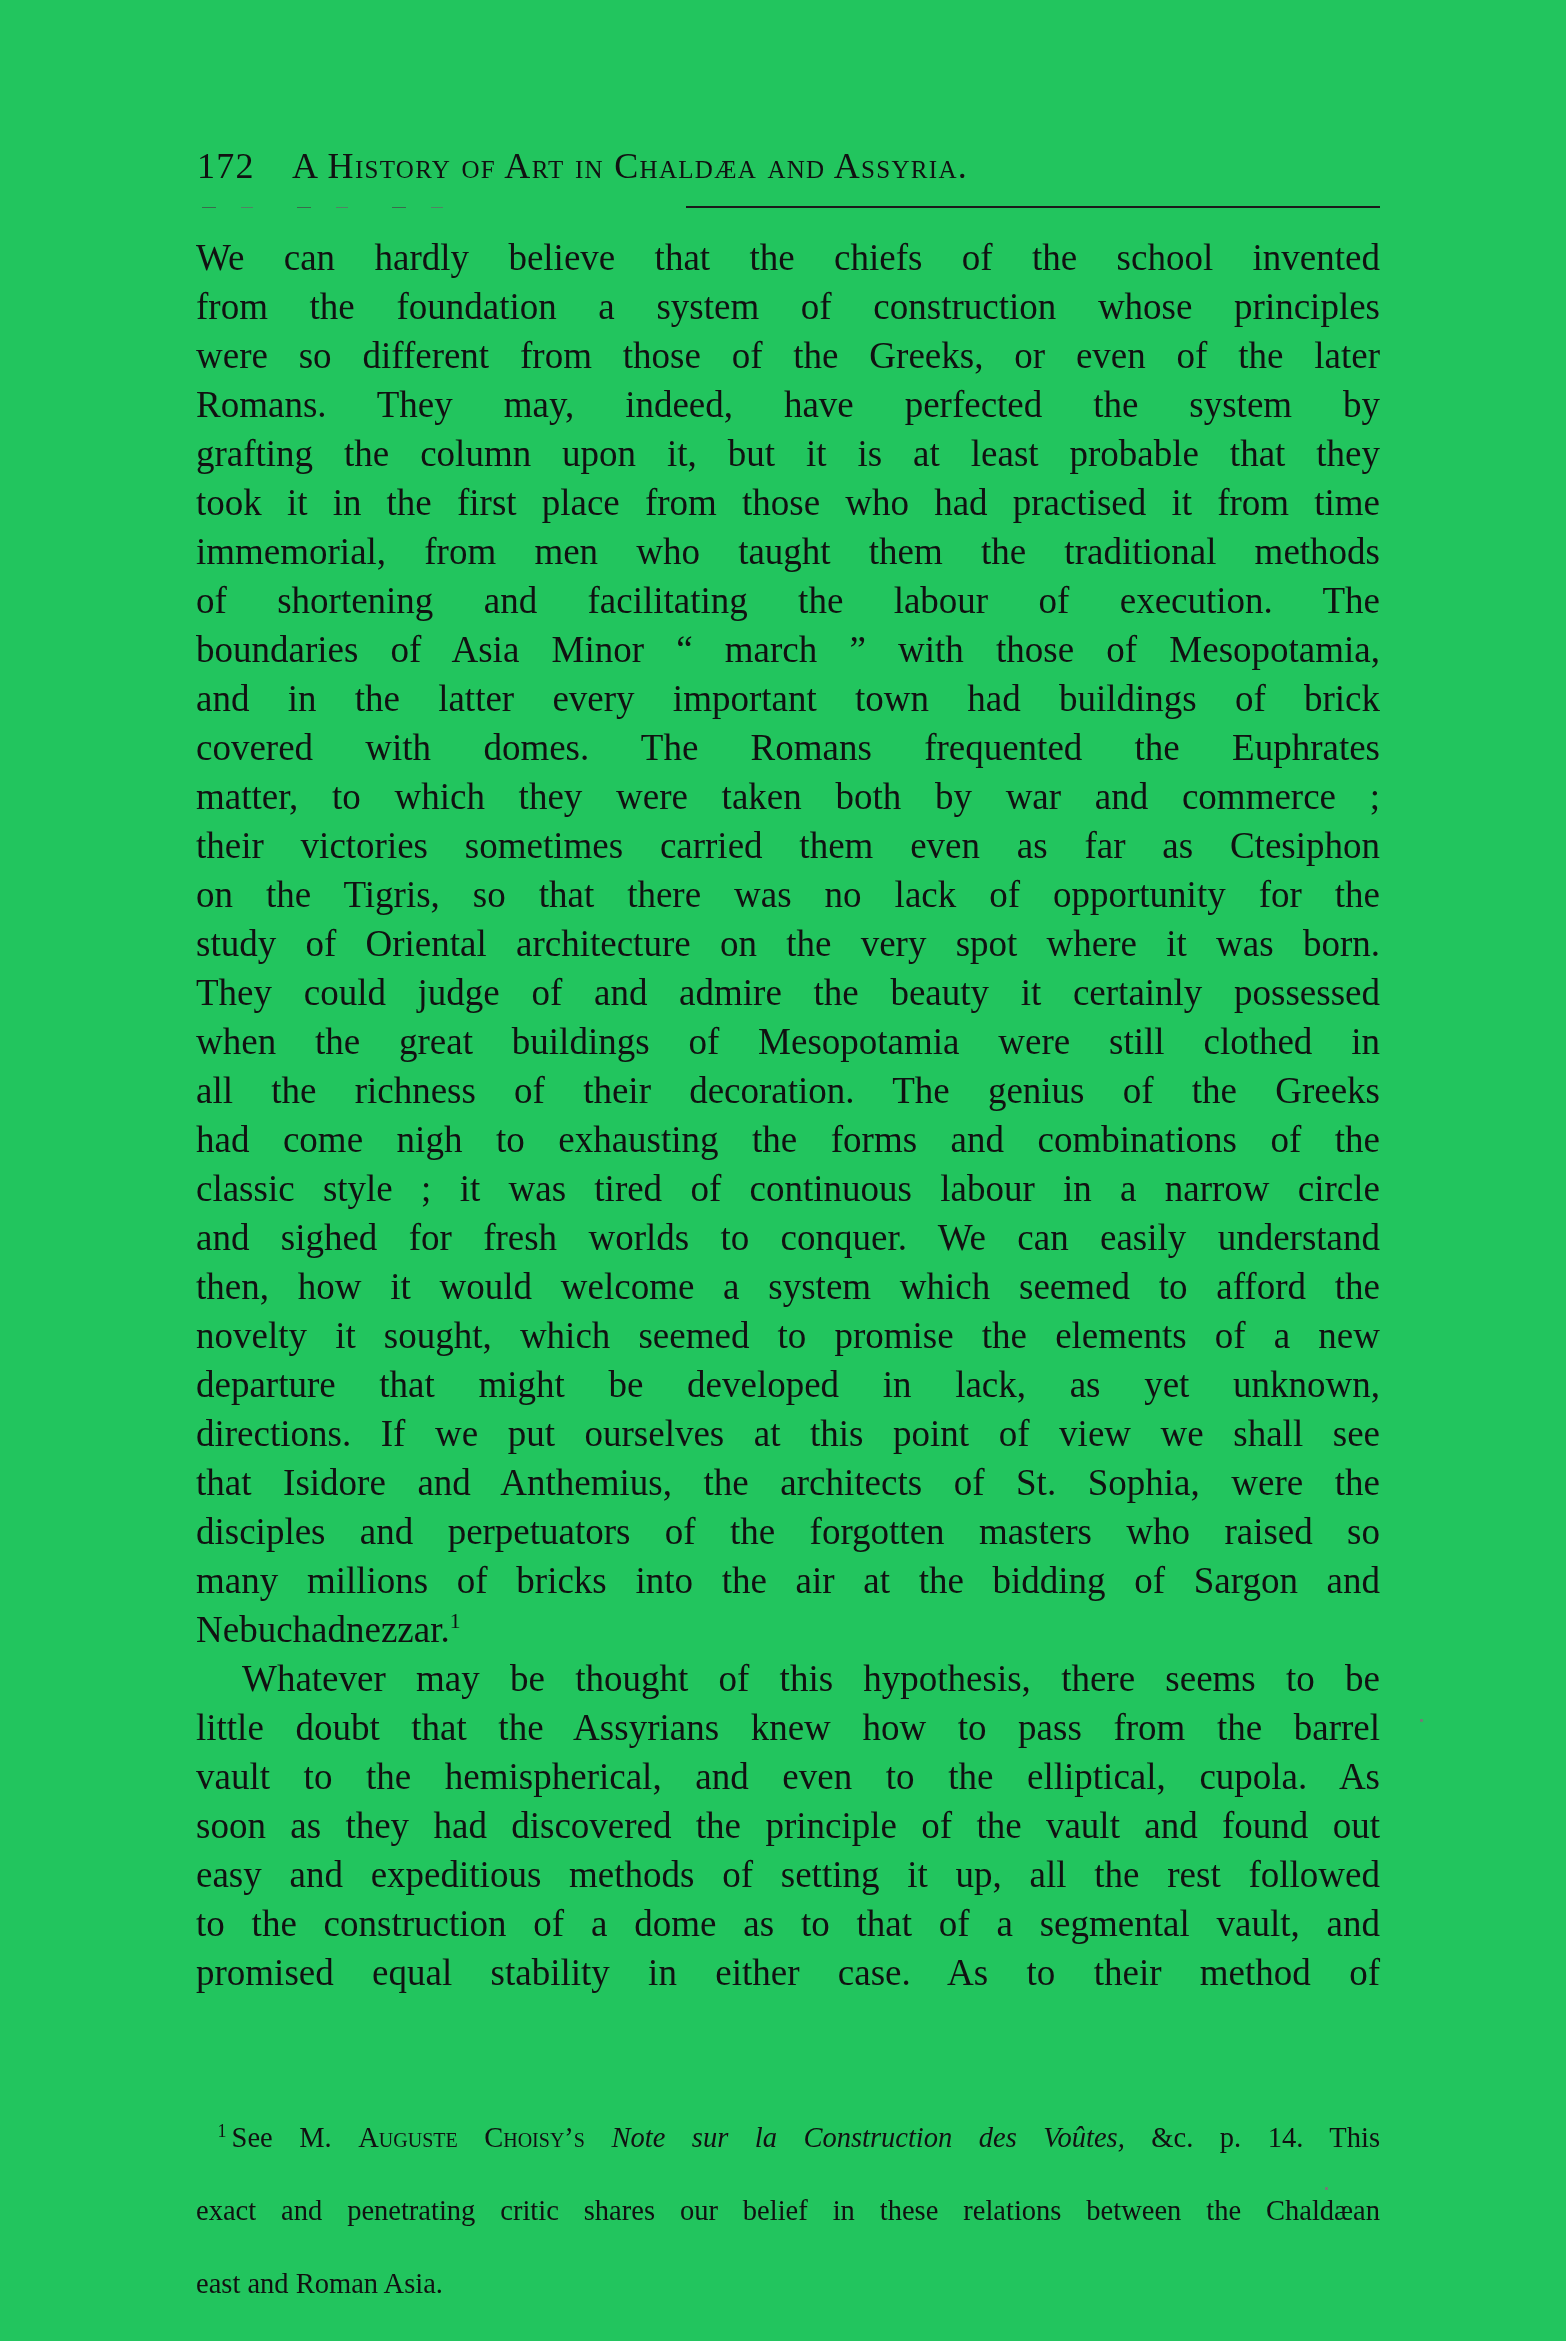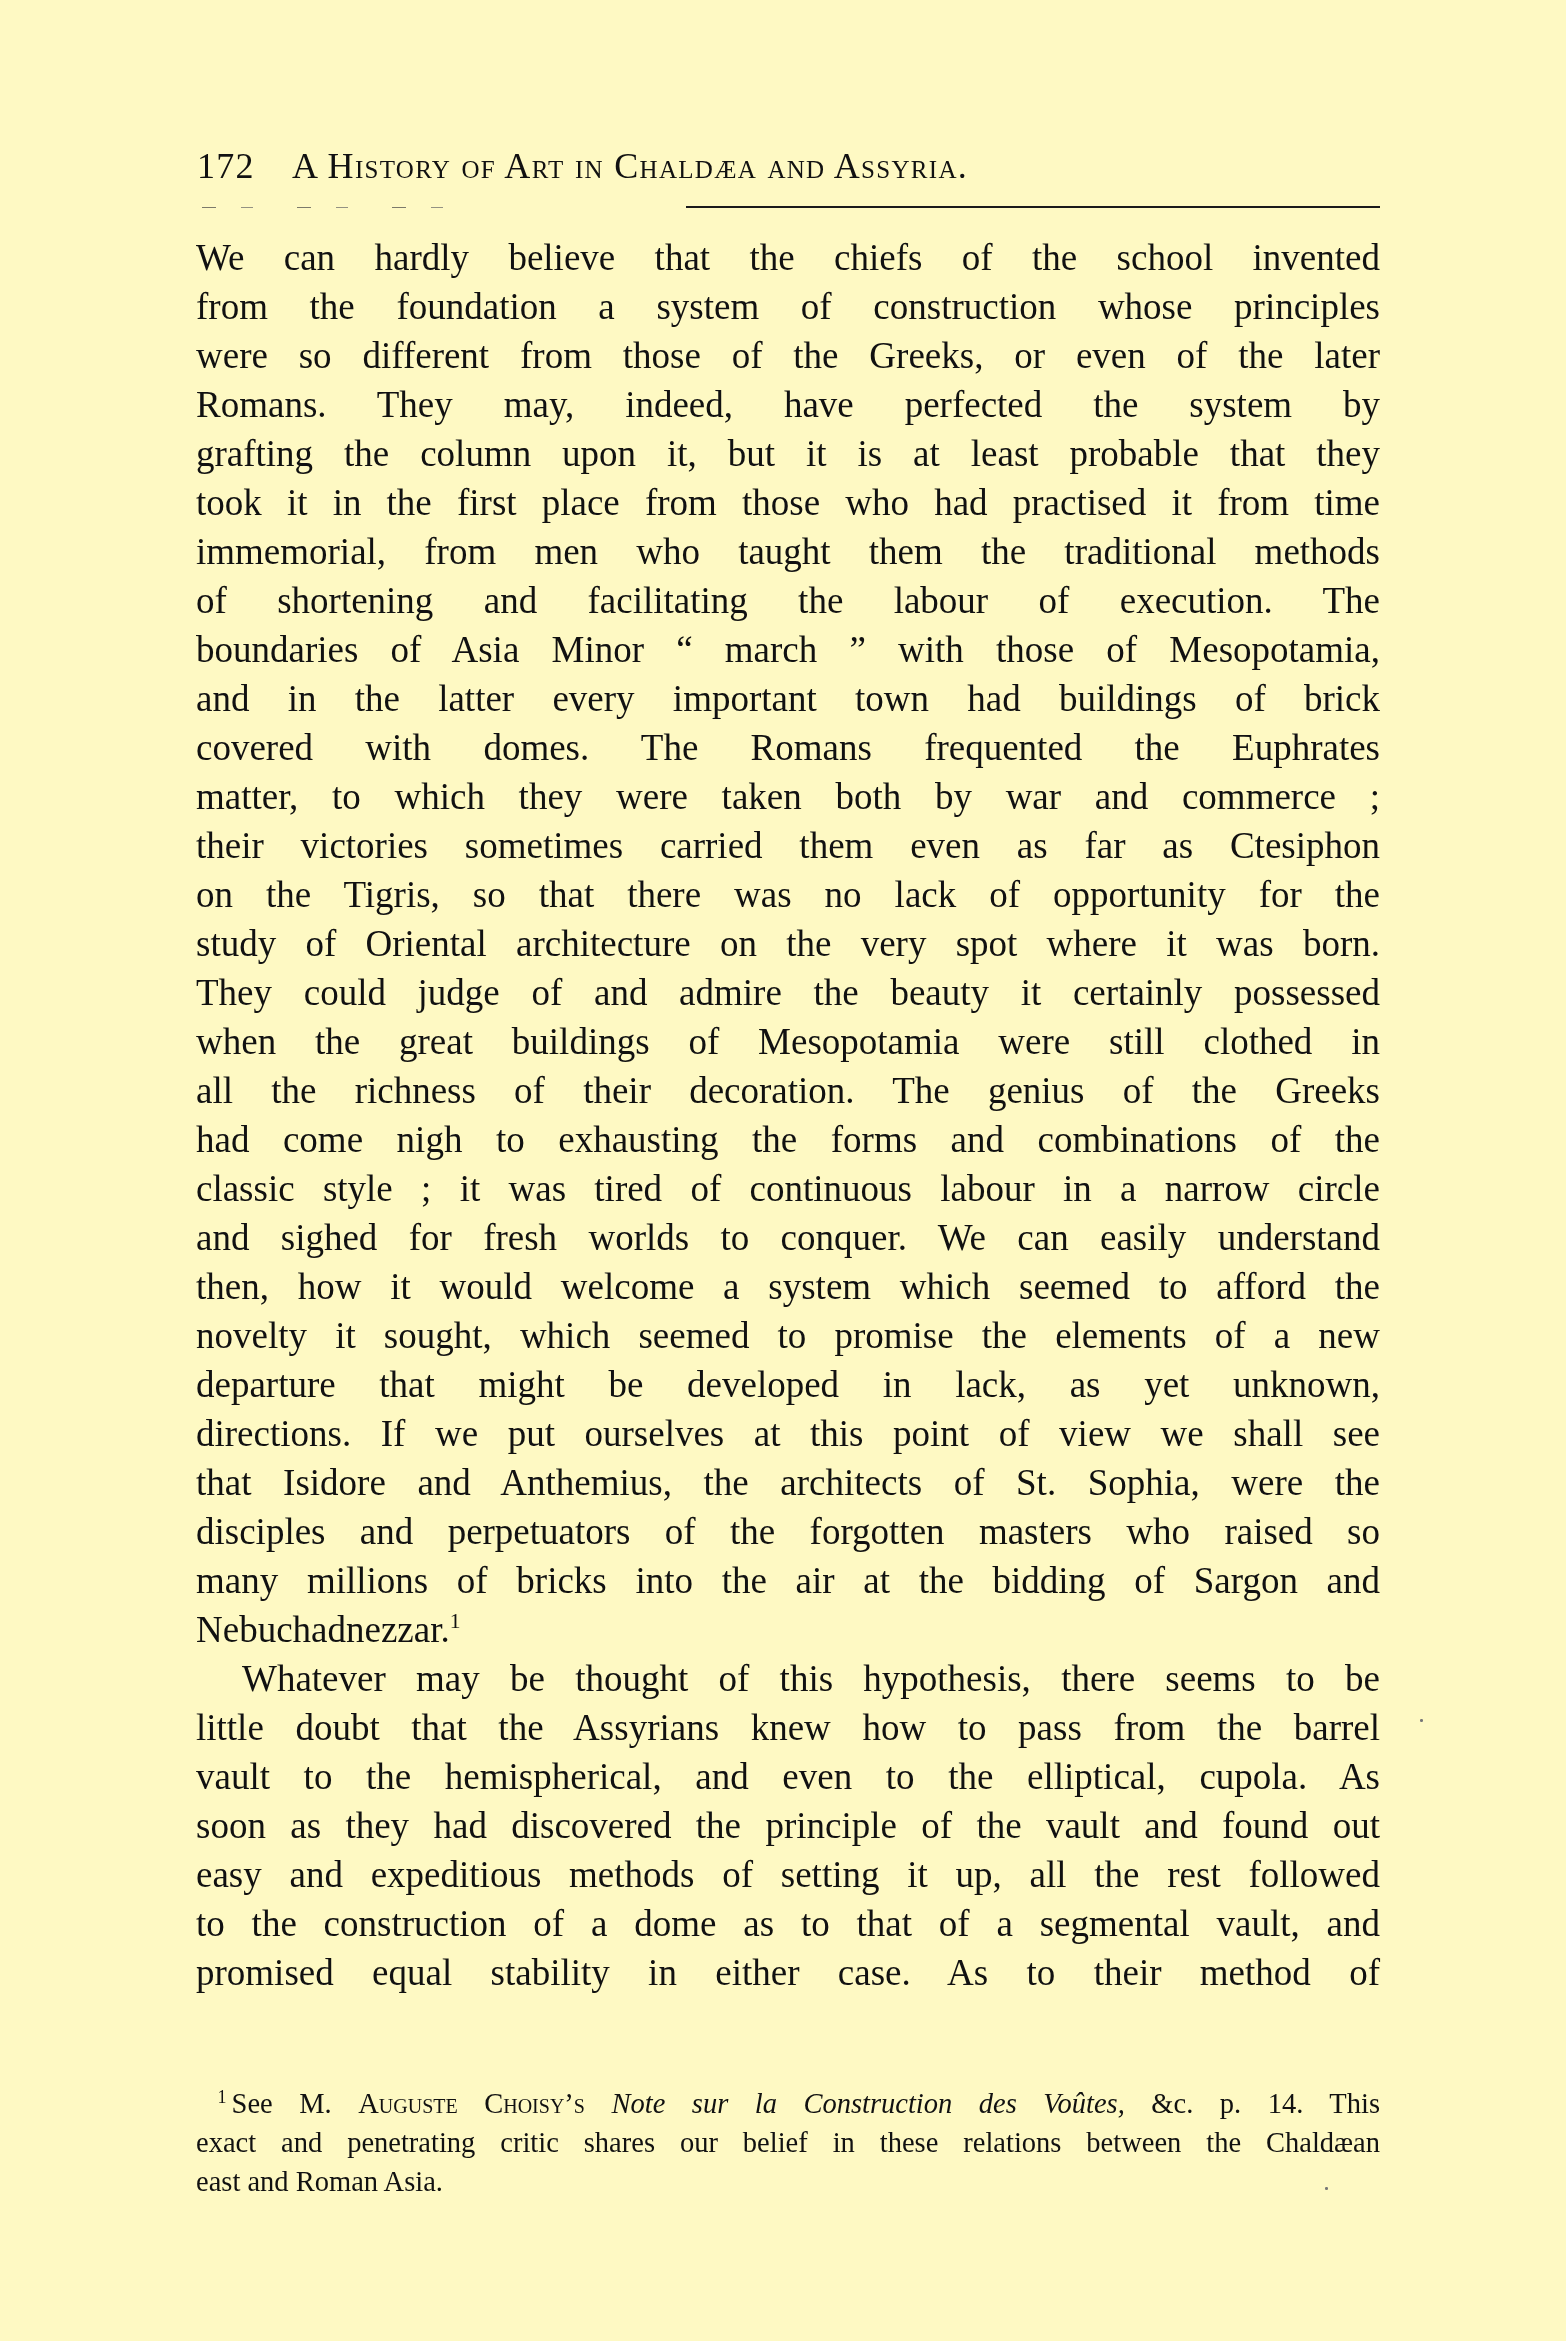--- a/index.html
+++ b/index.html
@@ -1,38 +1,38 @@
 <!DOCTYPE html>
 <html style="font-size:10px"><head>
 <meta charset="utf-8">
 <style>
   html, body { margin: 0; padding: 0; background: #ffffff; }
   body { width: 1567px; height: 2342px; position: relative; overflow: hidden;
          font-family: "Liberation Serif", "DejaVu Serif", serif; color: #111111; }
-  #page { position: absolute; left: 0; top: 0; width: 1567px; height: 2342px; background: #fef9c3; }
+  #page { position: absolute; left: 0; top: 0; width: 1567px; height: 2342px; background: #22c55e; }
 
   .running-head { position: absolute; left: 197px; top: 141px; width: 1184px; height: 51px;
                   font-size: 36px; line-height: 51px; white-space: nowrap; }
   .page-number { position: absolute; left: 0; top: 0; letter-spacing: 1.3px; }
   .head-title { position: absolute; left: 95px; top: 0; font-variant: small-caps; letter-spacing: 1.3px; }
 
   .rule-right { position: absolute; left: 686px; top: 206px; width: 694px; height: 1.9px; background: #1a1a1a; }
   .rule-left { position: absolute; left: 202px; top: 207px; width: 254px; height: 1.3px;
                background: repeating-linear-gradient(90deg, #444 0 14px, transparent 14px 39px, #666 39px 51px, transparent 51px 95px); opacity: 0.7; }
 
   .body-text { position: absolute; left: 196px; top: 233px; width: 1184px; font-family: Liberation Serif, serif; }
   .line { display: block; height: 49px; line-height: 49px; font-size: 37px;
           text-align: justify; text-align-last: justify; white-space: nowrap; overflow: visible; }
   .line.last { text-align-last: left; }
   .line.indent { padding-left: 46px; }
   .fn-ref { font-size: 21.6px; vertical-align: 14px; line-height: 0; }
 
   .footnotes { position: absolute; left: 196px; top: 2084px; width: 1184px; }
   .fn-line { display: block; height: 39px; line-height: 39px; font-size: 28.5px;
-             text-align: justify; text-align-last: justify; white-space: nowrap; }
+             text-align: justify; text-align-last: justify; white-space: nowrap; margin-top: 34px; }
   .fn-line.last { text-align-last: left; }
   .fn-line.indent { padding-left: 21.6px; }
   .fn-mark { font-size: 18px; vertical-align: 10px; line-height: 0; margin-right: 5px; }
   .sc { font-variant: small-caps; }
   .it { font-style: italic; }
 
   .speck { position: absolute; width: 2.5px; height: 2.5px; background: #777; border-radius: 50%; }
 </style>
 </head>
 <body>

